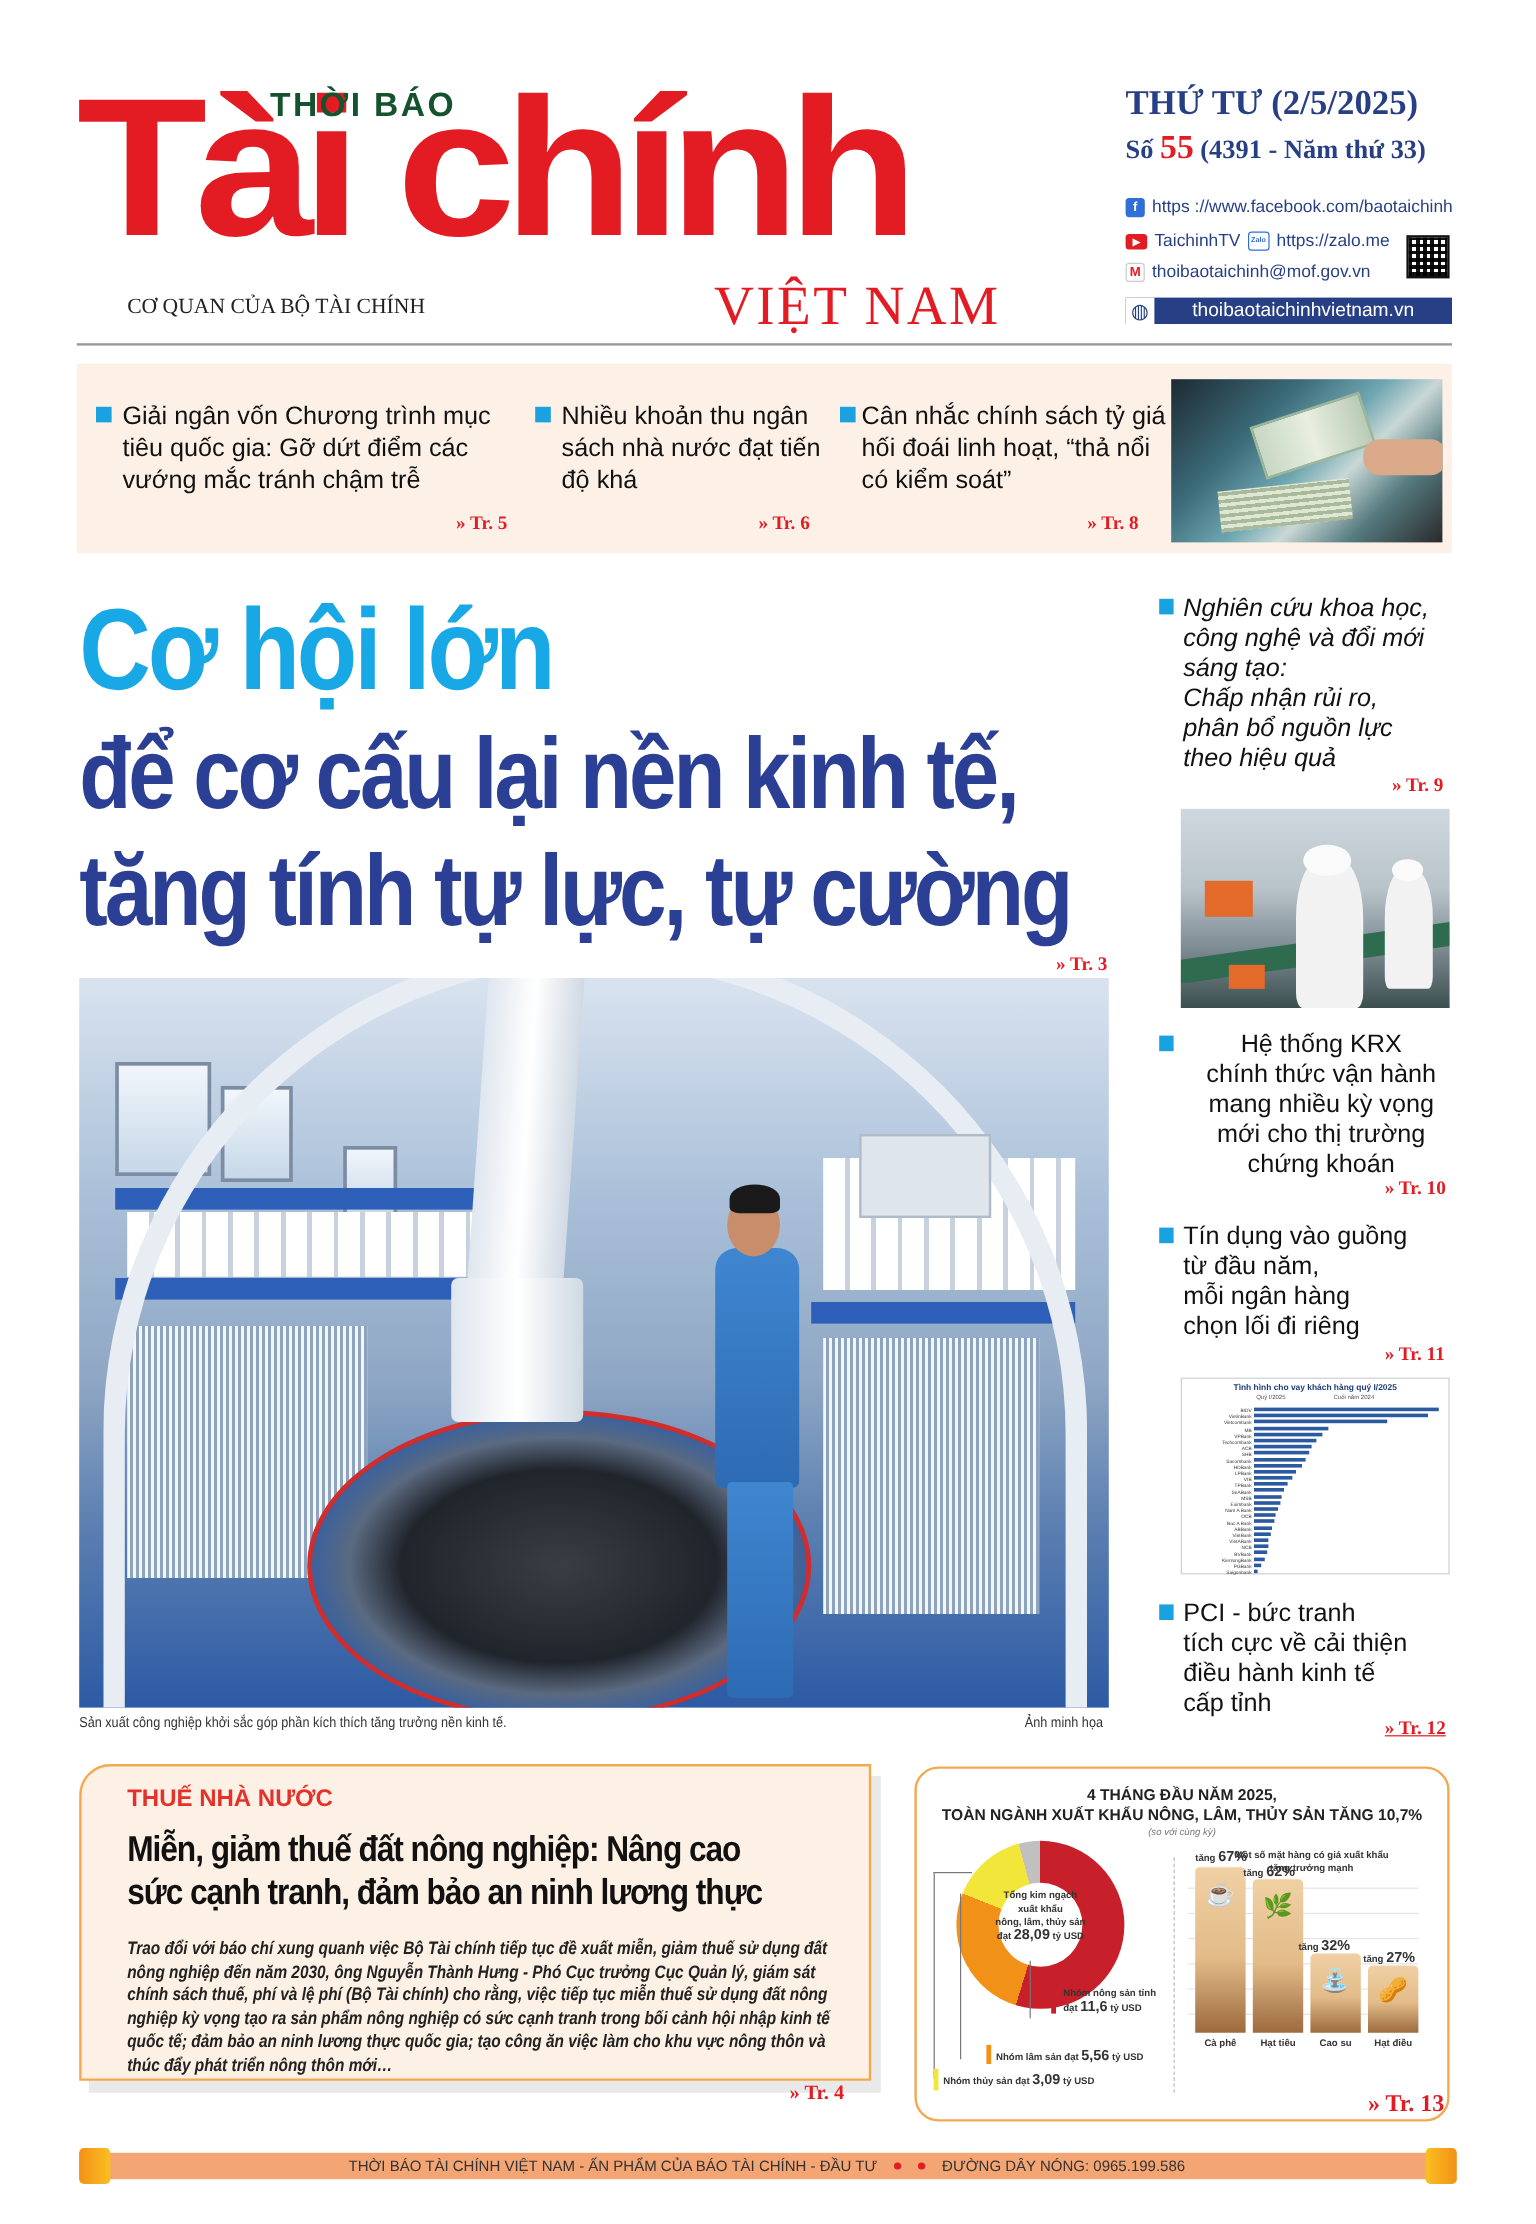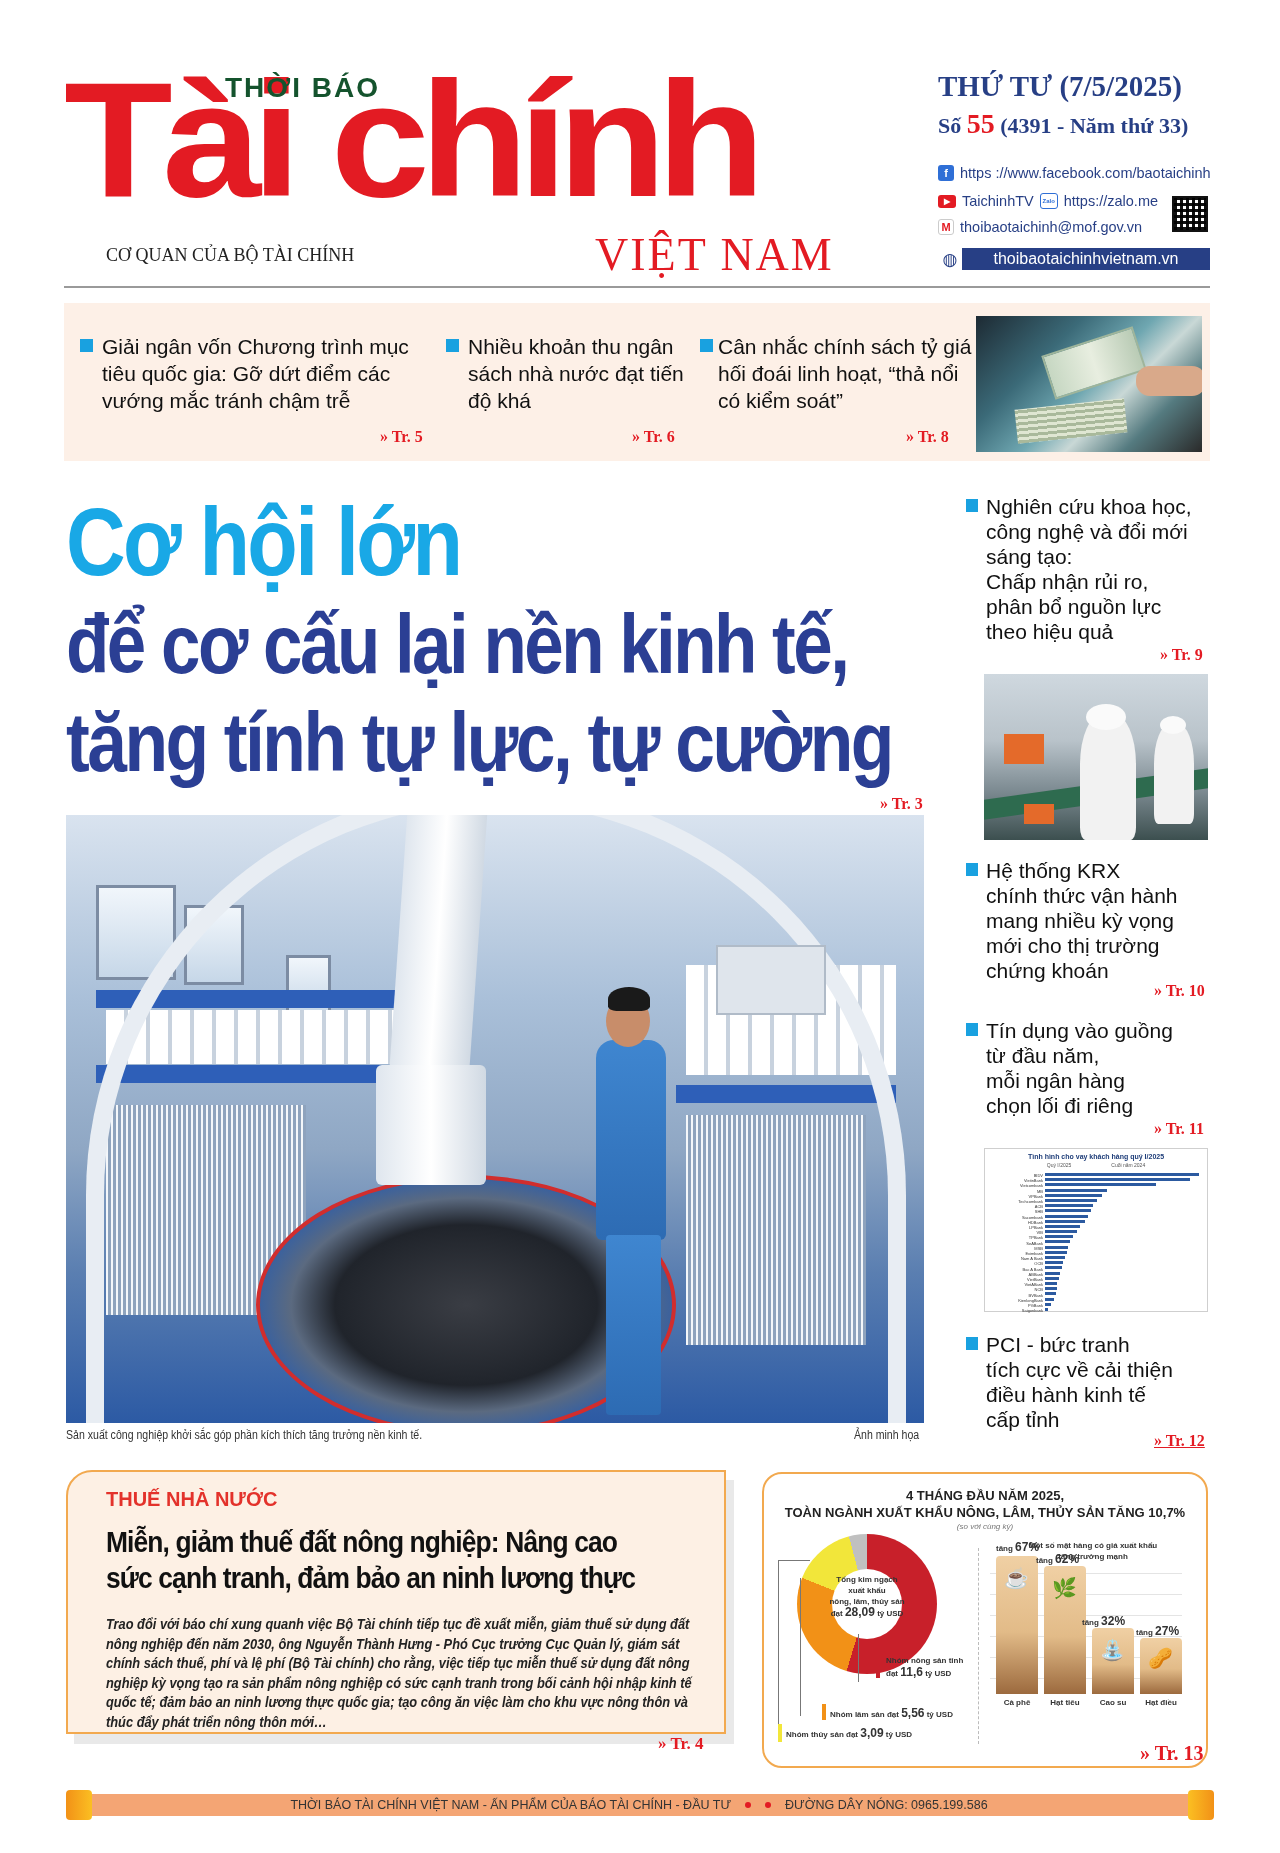--- a/index.html
+++ b/index.html
@@ -124,21 +124,21 @@
   .footer-cap-r { left: 1188px; top: 1790px; width: 26px; height: 30px; background: linear-gradient(90deg, #fbbf22, #f29117); border-radius: 4px; }
 </style>
 </head>
 <body>
 
 <div class="abs mast-big">Tài chính</div>
 <div class="abs mast-small">THỜI BÁO</div>
 <div class="abs mast-vn">VIỆT NAM</div>
 <div class="abs mast-org">CƠ QUAN CỦA BỘ TÀI CHÍNH</div>
 
-<div class="abs issue-date">THỨ TƯ (7/5/2025)</div>
+<div class="abs issue-date">THỨ TƯ (2/5/2025)</div>
 <div class="abs issue-no"><span>Số </span><span class="num">55</span><span> (4391 - Năm thứ 33)</span></div>
 
 <div class="abs contact-row" style="top:165px;">
   <span class="ico fb">f</span>
   <span>https ://www.facebook.com/baotaichinh</span>
 </div>
 <div class="abs contact-row" style="top:193px;">
   <span class="ico yt">▶</span>
   <span>TaichinhTV</span>
   <span class="ico zalo">Zalo</span>
@@ -204,42 +204,42 @@
   <div class="mp-cloth" style="left:330px; top:-10px; width:80px; height:340px; transform: skewX(-4deg);"></div>
   <div class="mp-cloth" style="left:310px; top:250px; width:110px; height:120px; border-radius: 6px;"></div>
   <div class="mp-worker-body" style="left:530px; top:225px; width:70px; height:200px;"></div>
   <div class="mp-worker-body" style="left:540px; top:420px; width:55px; height:180px; border-radius: 4px;"></div>
   <div class="mp-worker-head" style="left:540px; top:180px; width:44px; height:52px;"></div>
   <div class="mp-worker-hair" style="left:542px; top:172px; width:42px; height:24px;"></div>
 </div>
 <div class="abs photo-caption">Sản xuất công nghiệp khởi sắc góp phần kích thích tăng trưởng nền kinh tế.</div>
 <div class="abs photo-credit">Ảnh minh họa</div>
 
-<div class="rc-story" style="top:494px;">
+<div class="rc-story" style="top:494px;font-style:italic;">
   <span class="bullet"></span>
   <span class="txt">Nghiên cứu khoa học,
 công nghệ và đổi mới
 sáng tạo:
 Chấp nhận rủi ro,
 phân bổ nguồn lực
 theo hiệu quả</span>
 </div>
 <div class="tr-ref" style="left:1160px; top:646px;">» Tr. 9</div>
 
 <div class="rc-photo">
   <div class="belt" style="left:0; top:110px; width:224px; height:20px; transform: skewY(-8deg);"></div>
   <div class="w" style="left:96px; top:40px; width:56px; height:126px;"></div>
   <div class="cap" style="left:102px; top:30px; width:40px; height:26px;"></div>
   <div class="w" style="left:170px; top:50px; width:40px; height:100px;"></div>
   <div class="cap" style="left:176px; top:42px; width:26px; height:18px;"></div>
   <div class="ob" style="left:20px; top:60px; width:40px; height:30px;"></div>
   <div class="ob" style="left:40px; top:130px; width:30px; height:20px;"></div>
 </div>
 
-<div class="rc-story" style="top:858px;">
+<div class="rc-story" style="top:858px;text-align:center;">
   <span class="bullet"></span>
   <span class="txt">Hệ thống KRX
 chính thức vận hành
 mang nhiều kỳ vọng
 mới cho thị trường
 chứng khoán</span>
 </div>
 <div class="tr-ref" style="left:1154px; top:982px;">» Tr. 10</div>
 
 <div class="rc-story" style="top:1018px;">

